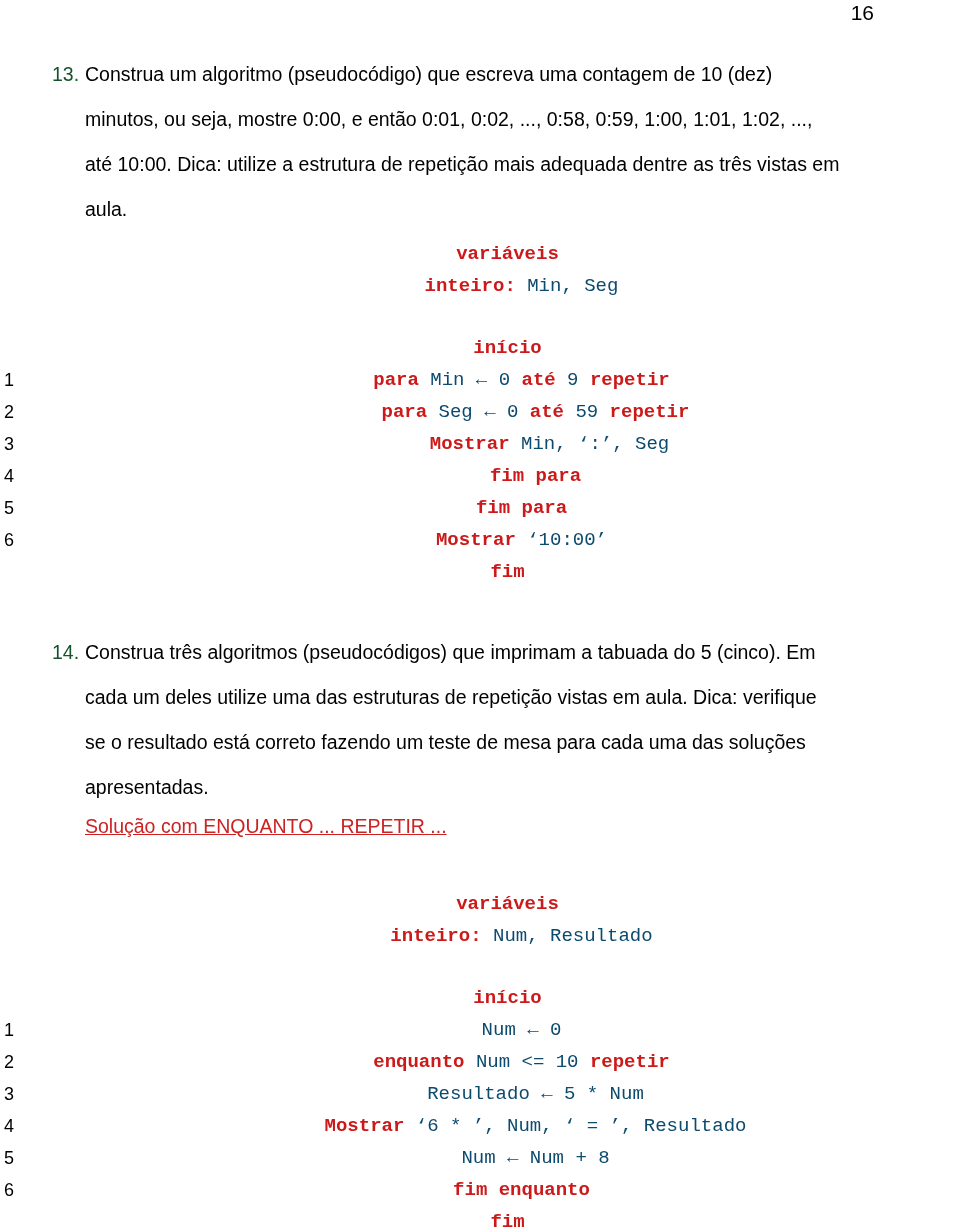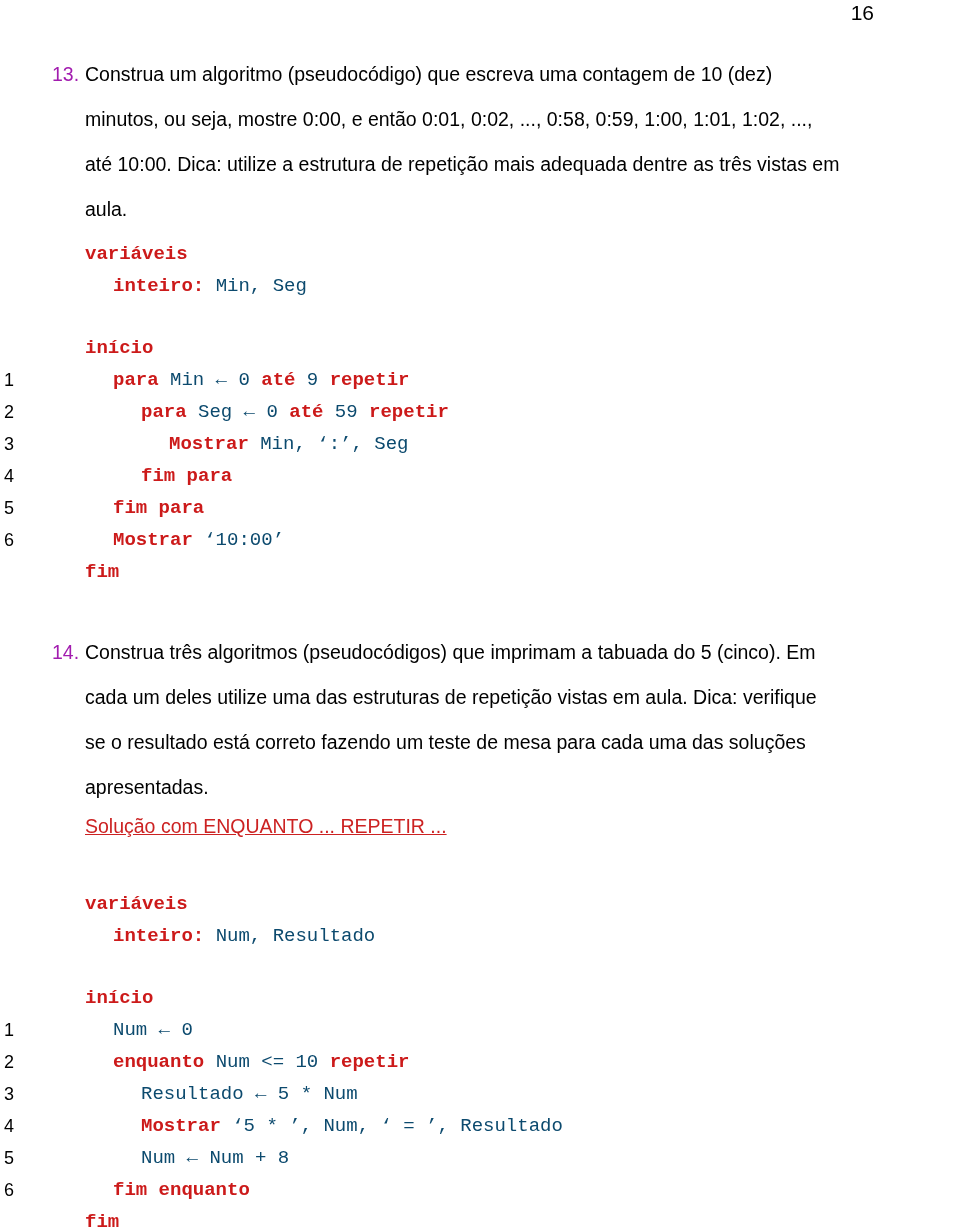--- a/index.html
+++ b/index.html
@@ -35,21 +35,21 @@
     left: 52px;
     width: 902px;
   }
   .exercise .num {
     position: absolute;
     left: 0;
     top: 0;
     width: 33px;
     font-size: 19.5px;
     line-height: 45px;
-    color: #a21caf;
+    color: #14532d;
     white-space: nowrap;
   }
   .exercise .body {
     margin-left: 33px;
     font-size: 19.5px;
     line-height: 45px;
     text-align: justify;
     text-justify: inter-word;
     color: #000000;
   }
@@ -93,20 +93,21 @@
     font-family: "Liberation Sans", sans-serif;
     font-size: 18px;
     line-height: 32px;
     color: #000000;
     text-align: left;
   }
   .code-line .code-text {
     display: block;
     margin-left: 85px;
     white-space: pre;
+    text-align: center;
   }
 
   
   .kw {
     color: #cc1a1a;
     font-weight: bold;
   }
   .id {
     color: #0c4a6e;
     font-weight: normal;
@@ -156,19 +157,19 @@
   <div class="sub-heading" style="top: 812px;">Solução com ENQUANTO ... REPETIR ...</div>
 
   <div class="code-block" id="code-block-1" style="top: 888px;">
       <div class="code-line"><span class="lineno"></span><span class="code-text" style="padding-left: 0px;"><span class="kw">variáveis</span></span></div>
       <div class="code-line"><span class="lineno"></span><span class="code-text" style="padding-left: 28px;"><span class="kw">inteiro</span><span class="kw">: </span><span class="id">Num, Resultado</span></span></div>
       <div class="code-line gap"><span class="lineno"></span><span class="code-text" style="padding-left: 0px;"></span></div>
       <div class="code-line"><span class="lineno"></span><span class="code-text" style="padding-left: 0px;"><span class="kw">início</span></span></div>
       <div class="code-line"><span class="lineno">1</span><span class="code-text" style="padding-left: 28px;"><span class="id">Num ← 0</span></span></div>
       <div class="code-line"><span class="lineno">2</span><span class="code-text" style="padding-left: 28px;"><span class="kw">enquanto </span><span class="id">Num &lt;= 10 </span><span class="kw">repetir</span></span></div>
       <div class="code-line"><span class="lineno">3</span><span class="code-text" style="padding-left: 56px; font-family: Liberation Mono, monospace;"><span class="id">Resultado ← 5 * Num</span></span></div>
-      <div class="code-line"><span class="lineno">4</span><span class="code-text" style="padding-left: 56px;"><span class="kw">Mostrar </span><span class="id">‘5 * ’, Num, ‘ = ’, Resultado</span></span></div>
+      <div class="code-line"><span class="lineno">4</span><span class="code-text" style="padding-left: 56px;"><span class="kw">Mostrar </span><span class="id">‘6 * ’, Num, ‘ = ’, Resultado</span></span></div>
       <div class="code-line"><span class="lineno">5</span><span class="code-text" style="padding-left: 56px;"><span class="id">Num ← Num + 8</span></span></div>
       <div class="code-line"><span class="lineno">6</span><span class="code-text" style="padding-left: 28px;"><span class="kw">fim enquanto</span></span></div>
       <div class="code-line"><span class="lineno"></span><span class="code-text" style="padding-left: 0px;"><span class="kw">fim</span></span></div>
     </div>
 
 </div>
 
 </body></html>

